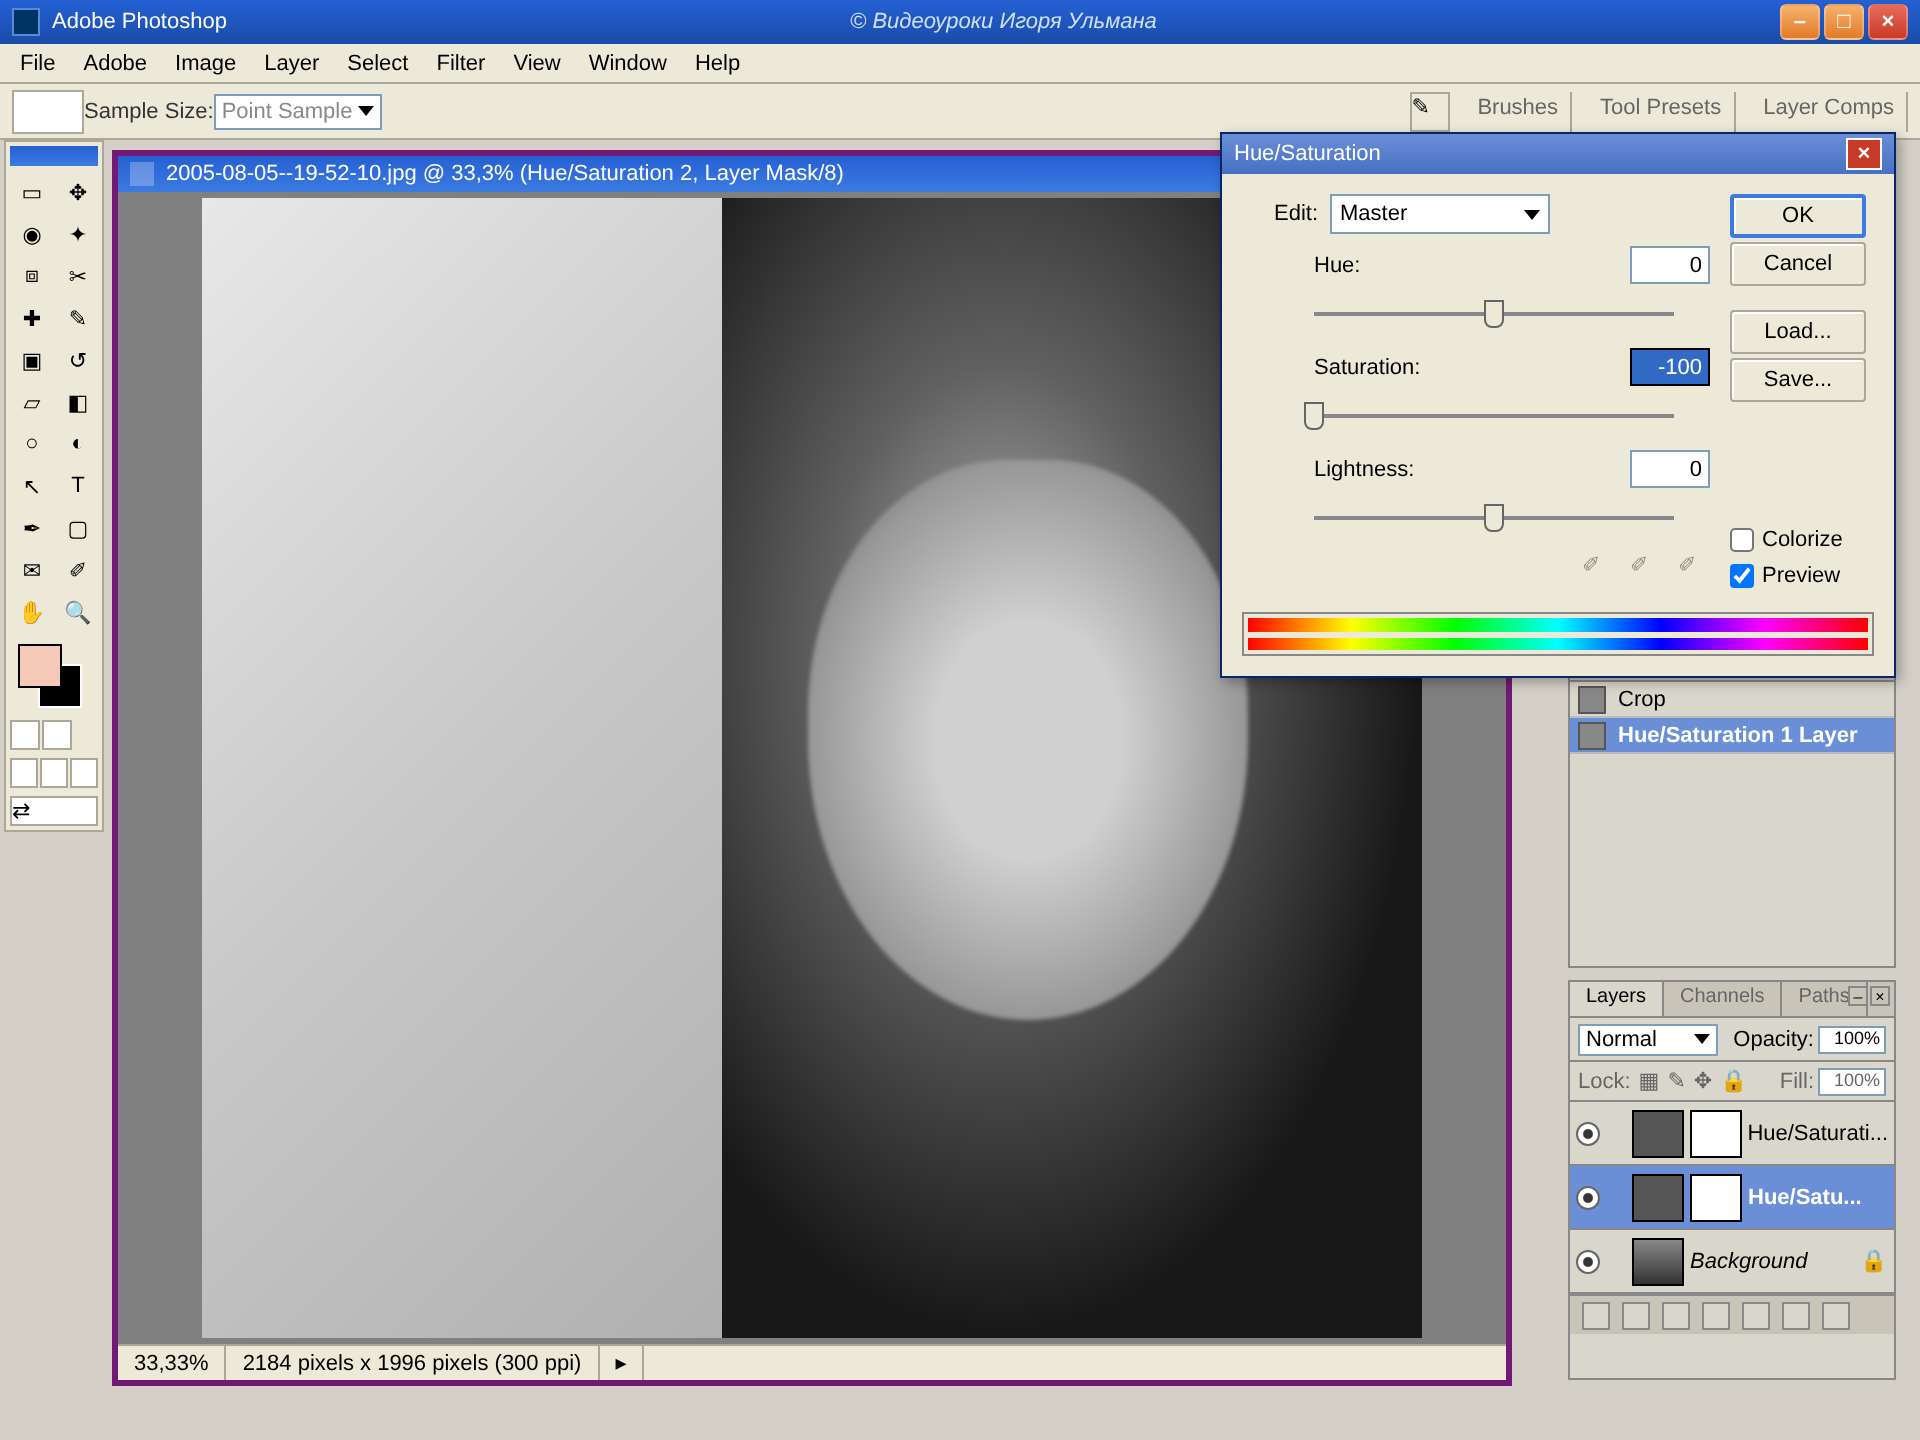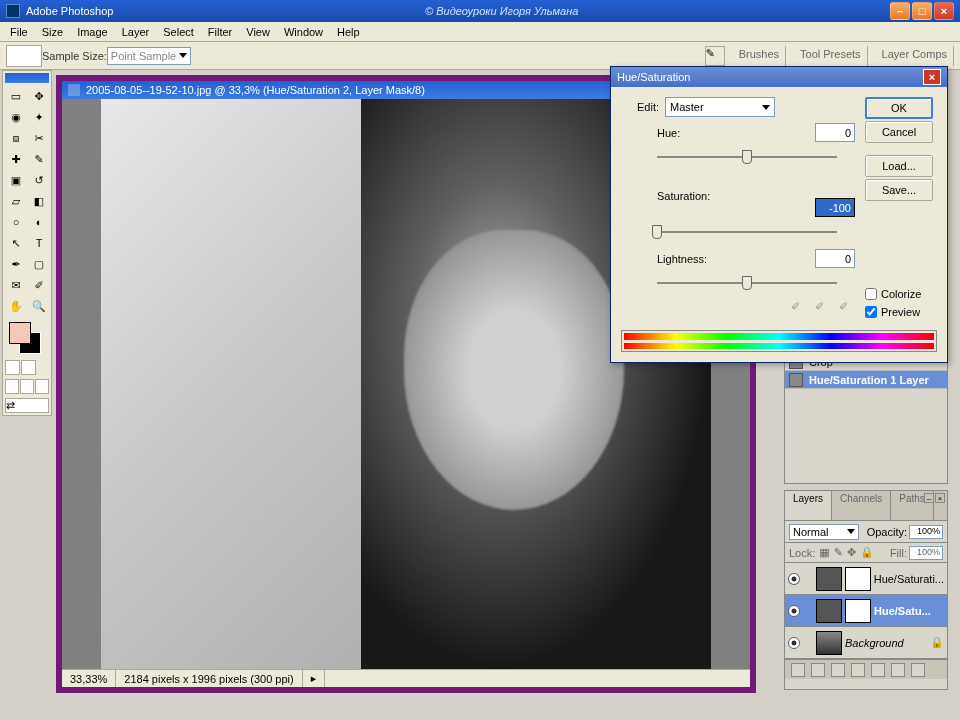--- a/index.html
+++ b/index.html
@@ -30,21 +30,21 @@
 .toolbox-header { height: 10px; background: linear-gradient(#2560d4,#3c7be0); margin-bottom:3px;}
 .tool-grid { display: grid; grid-template-columns: 1fr 1fr; gap: 1px; }
 .tool { width: 22px; height: 20px; background: #ece9d8; border: 1px solid transparent; display:flex;align-items:center;justify-content:center; }
 .swatches { margin-top: 6px; height: 34px; position:relative;}
 .sw-fg { position:absolute; width:22px; height:22px; background:#f5c9b8; border:1px solid #000; top:0;left:4px; z-index:2;}
 .sw-bg { position:absolute; width:22px; height:22px; background:#000; border:1px solid #fff; top:10px;left:14px;}
 .mode-row { display:flex; gap:1px; margin-top:4px; }
 .mode-btn { width:15px; height:15px; border:1px solid #aca899; background:#fff; }
 
 
-.doc-window { position: absolute; left: 56px; top: 75px; width: 700px; height: 618px; background: #fdba74; border: 6px solid #701a75; }
+.doc-window { position: absolute; left: 56px; top: 75px; width: 700px; height: 618px; background: #fdba74; border: 3px solid #701a75; }
 .doc-titlebar { height: 18px; background: linear-gradient(#2560d4,#3c7be0); color: white; display:flex; align-items:center; padding: 0 6px; gap:6px; font-size:10px;}
 .doc-titlebar .icon { width:12px; height:12px; background:#fff4; }
 .canvas-area { background:#808080; width:100%; height:calc(100% - 36px); display:flex; align-items:center; justify-content:center; overflow:hidden;}
 .photo { width: 610px; height: 570px; display:flex; }
 .photo-left { width:260px; background: linear-gradient(135deg,#e8e8e8,#c8c8c8,#b0b0b0); }
 .photo-right { flex:1; background: radial-gradient(ellipse at 40% 40%, #a8a8a8 5%, #606060 30%, #181818 70%); position:relative; }
 .face { position:absolute; left:50%; top:50%; transform:translate(-60%,-55%); width:220px; height:280px; background: radial-gradient(ellipse, #d0d0d0 30%, #989898 70%, #505050 100%); border-radius: 45% 45% 50% 50%; filter: blur(1px);}
 .hair { position:absolute; left:50%; top:48%; transform:translate(-58%,-60%); width:320px; height:420px; background: radial-gradient(ellipse, #404040 20%, #282828 60%, #101010 90%); border-radius: 50% 50% 40% 40%; z-index:-1;}
 .doc-statusbar { height:18px; background:#ece9d8; border-top:1px solid #aca899; display:flex; align-items:center; font-size:10px;}
 .statusbox { border-right:1px solid #aca899; padding: 0 8px; height:100%; display:flex;align-items:center;}
@@ -56,35 +56,35 @@
 .dialog-body { padding: 10px 14px 8px 10px; display:flex; gap:10px; }
 .dialog-left { flex:1; }
 .dialog-right { width: 68px; display:flex; flex-direction:column; gap:2px; }
 .dlg-btn { height:22px; border:1px solid #aca899; background:#ece9d8; border-radius:2px; box-shadow:inset 1px 1px #fff;}
 .dlg-btn.ok { border:2px solid #3c7be0; }
 .dlg-row { display:flex; align-items:center; margin-bottom:6px; gap:6px;}
 .dlg-label { width: 120px; text-align:left; padding-left:36px;}
 .dlg-edit-label { width:38px; text-align:right;}
 .dlg-dropdown { flex:0 0 110px; height:20px; border:1px solid #7f9db9; background:#fff; display:flex;align-items:center; padding:0 4px; justify-content:space-between;}
 .dlg-input { width:40px; height:19px; border:1px solid #7f9db9; background:#fff; text-align:right; padding:0 3px; margin-left:auto;}
-.dlg-input.sel { background:#316ac5; color:#fff; border-color:#000;margin-top:24px;}
+.dlg-input.sel { background:#316ac5; color:#fff; border-color:#000;}
 .slider { height: 18px; position:relative; margin: 0 0 8px 36px; width: 180px; }
 .slider-track { position:absolute; top:8px; left:0; right:0; height:2px; background:#888; }
 .slider-thumb { position:absolute; top:2px; width:10px; height:14px; background:#ece9d8; border:1px solid #666; border-radius: 0 0 4px 4px; transform:translateX(-50%);}
 .eyedroppers { display:flex; gap:8px; justify-content:flex-end; margin:6px 0;}
 .eyedrop { width:16px; height:16px; opacity:0.4;}
 .dlg-check { display:flex; align-items:center; gap:4px; margin-bottom:4px;}
 .dlg-check input { width:12px; height:12px;}
 .spectrum { height: 22px; margin-top: 4px; display:flex; flex-direction:column; gap:3px; border:1px solid #888; padding:2px;}
 .spec-bar { height:8px; background: linear-gradient(to right, red, yellow, lime, cyan, blue, magenta, red);}
 
 
 .panel { position:absolute; background:#d9d6cb; border:1px solid #888; }
 .history-panel { left: 784px; top: 322px; width: 164px; height: 162px; }
-.panel-tabs { height:30px; background:#c8c4b8; display:flex; border-bottom:1px solid #888;}
+.panel-tabs { height:18px; background:#c8c4b8; display:flex; border-bottom:1px solid #888;}
 .ptab { padding:2px 8px; font-size:10px; background:#d9d6cb; border-right:1px solid #888;}
 .ptab.inactive { background:#c8c4b8; color:#666;}
 .hist-row { height:18px; display:flex; align-items:center; gap:6px; padding:0 4px; border-bottom:1px solid #bbb; font-size:10px;}
 .hist-row.sel { background:#6b8fd6; color:#fff; font-weight:bold;}
 .hist-thumb { width:14px; height:14px; background:#888; border:1px solid #555;}
 
 .layers-panel { left: 784px; top: 490px; width: 164px; height: 200px; }
 .layer-opts { height:22px; display:flex; align-items:center; padding:0 4px; gap:4px; border-bottom:1px solid #888;}
 .layer-blend { width:70px; height:16px; border:1px solid #7f9db9; background:#fff; font-size:10px; display:flex;align-items:center;padding:0 3px;justify-content:space-between;}
 .layer-opacity { margin-left:auto; font-size:9px; display:flex;align-items:center; gap:2px;}
@@ -114,21 +114,21 @@
   <span style="color:#cfe0ff;font-style:italic;">© Видеоуроки Игоря Ульмана</span>
   <div class="titlebar-btns">
     <div class="titlebar-btn">–</div>
     <div class="titlebar-btn">□</div>
     <div class="titlebar-btn close">×</div>
   </div>
 </div>
 
 <div class="menubar">
   <span>File</span>
-  <span>Size</span>
+  <span>Adobe</span>
   <span>Image</span>
   <span>Layer</span>
   <span>Select</span>
   <span>Filter</span>
   <span>View</span>
   <span>Window</span>
   <span>Help</span>
 </div>
 
 <div class="optionsbar">

